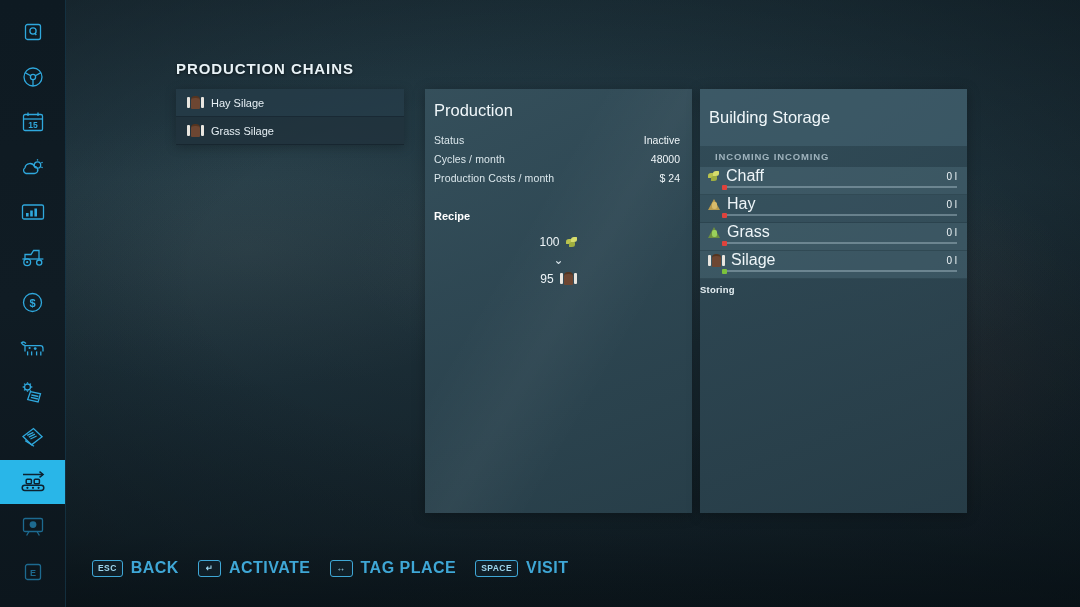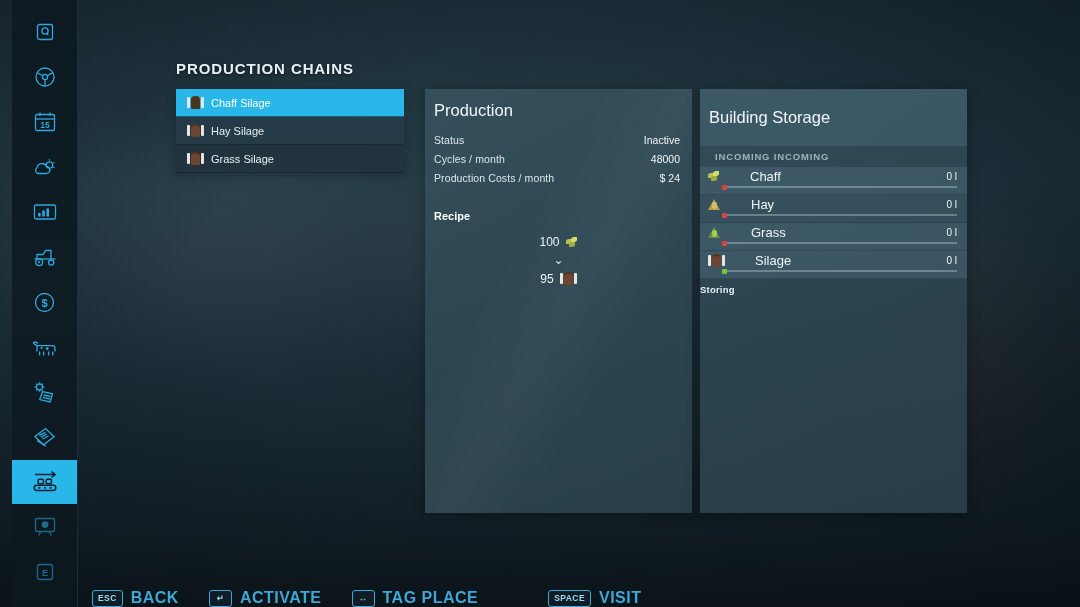--- a/index.html
+++ b/index.html
@@ -26,21 +26,21 @@
     background:linear-gradient(180deg, rgba(10,20,26,.30) 0%, rgba(10,20,26,.05) 30%, rgba(9,18,24,.45) 88%, rgba(8,16,21,.75) 100%);
   }
   #vignette{
     position:absolute; inset:0;
     background:radial-gradient(ellipse 80% 70% at 50% 45%, transparent 40%, rgba(6,14,19,.55) 100%);
     pointer-events:none;
   }
 
   
   #sidebar{
-    position:absolute; left:12px; top:0; width:66px; height:607px;
+    position:absolute; left:0; top:0; width:66px; height:607px;
     background:linear-gradient(180deg,#0e1a22 0%,#101c24 50%,#0c161d 100%);
     border-right:1px solid rgba(40,120,160,.25);
     z-index:5;
   }
   #sidebar .nav-top{ position:absolute; top:10px; left:0; right:0; }
   .nav-item{
     height:44px; display:flex; align-items:center; justify-content:center;
     margin-bottom:1px;
   }
   .nav-item svg{ display:block; }
@@ -170,51 +170,51 @@
   }
   .store-row{
     height:28px; position:relative; padding:0 10px 0 8px;
     background:rgba(84,116,130,.38);
     border-bottom:1px solid rgba(30,48,58,.35);
   }
   .store-row.alt{ background:rgba(70,100,114,.30); }
   .store-row .top{
     display:flex; align-items:center; gap:6px; height:18px;
   }
-  .store-row .nm{ font-size:13px; color:#eef5f8; flex:1 1 auto;margin-left:24px; }
+  .store-row .nm{ font-size:16px; color:#eef5f8; flex:1 1 auto; }
   .store-row .amt{ font-size:10px; color:#eef5f8; }
   .bar{
     position:absolute; left:24px; right:10px; bottom:6px;
     height:2px; background:rgba(190,210,220,.38);
   }
   .dot{
     position:absolute; left:22px; bottom:4.5px;
     width:5px; height:5px; border-radius:1px;
   }
   .dot.red{ background:#e0423c; }
   .dot.green{ background:#7bc23c; }
   .storing{
     text-align:left; font-size:9.5px; font-weight:700;
     color:#e4eef2; padding:5px 10px 0 0; letter-spacing:.2px;
   }
 
   
   #helpbar{
     position:absolute; left:92px; bottom:0; height:48px;
-    display:flex; align-items:flex-end; gap:30px; z-index:6;
+    display:flex; align-items:flex-start; gap:19px; z-index:6;
   }
   .hint{ display:flex; align-items:center; gap:8px; }
   .key{
     min-width:23px; height:17px; padding:0 5px;
     border:1px solid #3fa7d6; border-radius:3px;
     display:flex; align-items:center; justify-content:center;
     font-size:8.5px; font-weight:700; color:#9fd6ee; letter-spacing:.4px;
     background:rgba(20,40,54,.45);
   }
-  .key.wide{ min-width:38px;margin-left:40px; }
+  .key.wide{ min-width:38px; }
   .hint .lbl{
     font-size:16px; font-weight:700; letter-spacing:.5px; color:#3fa7d6;
   }
 </style>
 </head>
 <body>
 
 <div id="bg"></div>
 <div id="vignette"></div>
 
@@ -374,28 +374,20 @@
       </span>
     </div>
 
   </div>
 </div>
 
 <div id="page-title">PRODUCTION CHAINS</div>
 
 <div id="chain-panel">
 
-  <div class="chain-row selected">
-    <span class="bale filled">
-      <i class="b-l"></i>
-        <i class="b-c"></i>
-        <i class="b-r"></i>
-    </span>
-    <span>Chaff Silage</span>
-  </div>
 
   <div class="chain-row">
     <span class="bale">
       <i class="b-l"></i>
         <i class="b-c"></i>
         <i class="b-r"></i>
     </span>
     <span>Hay Silage</span>
   </div>
 

